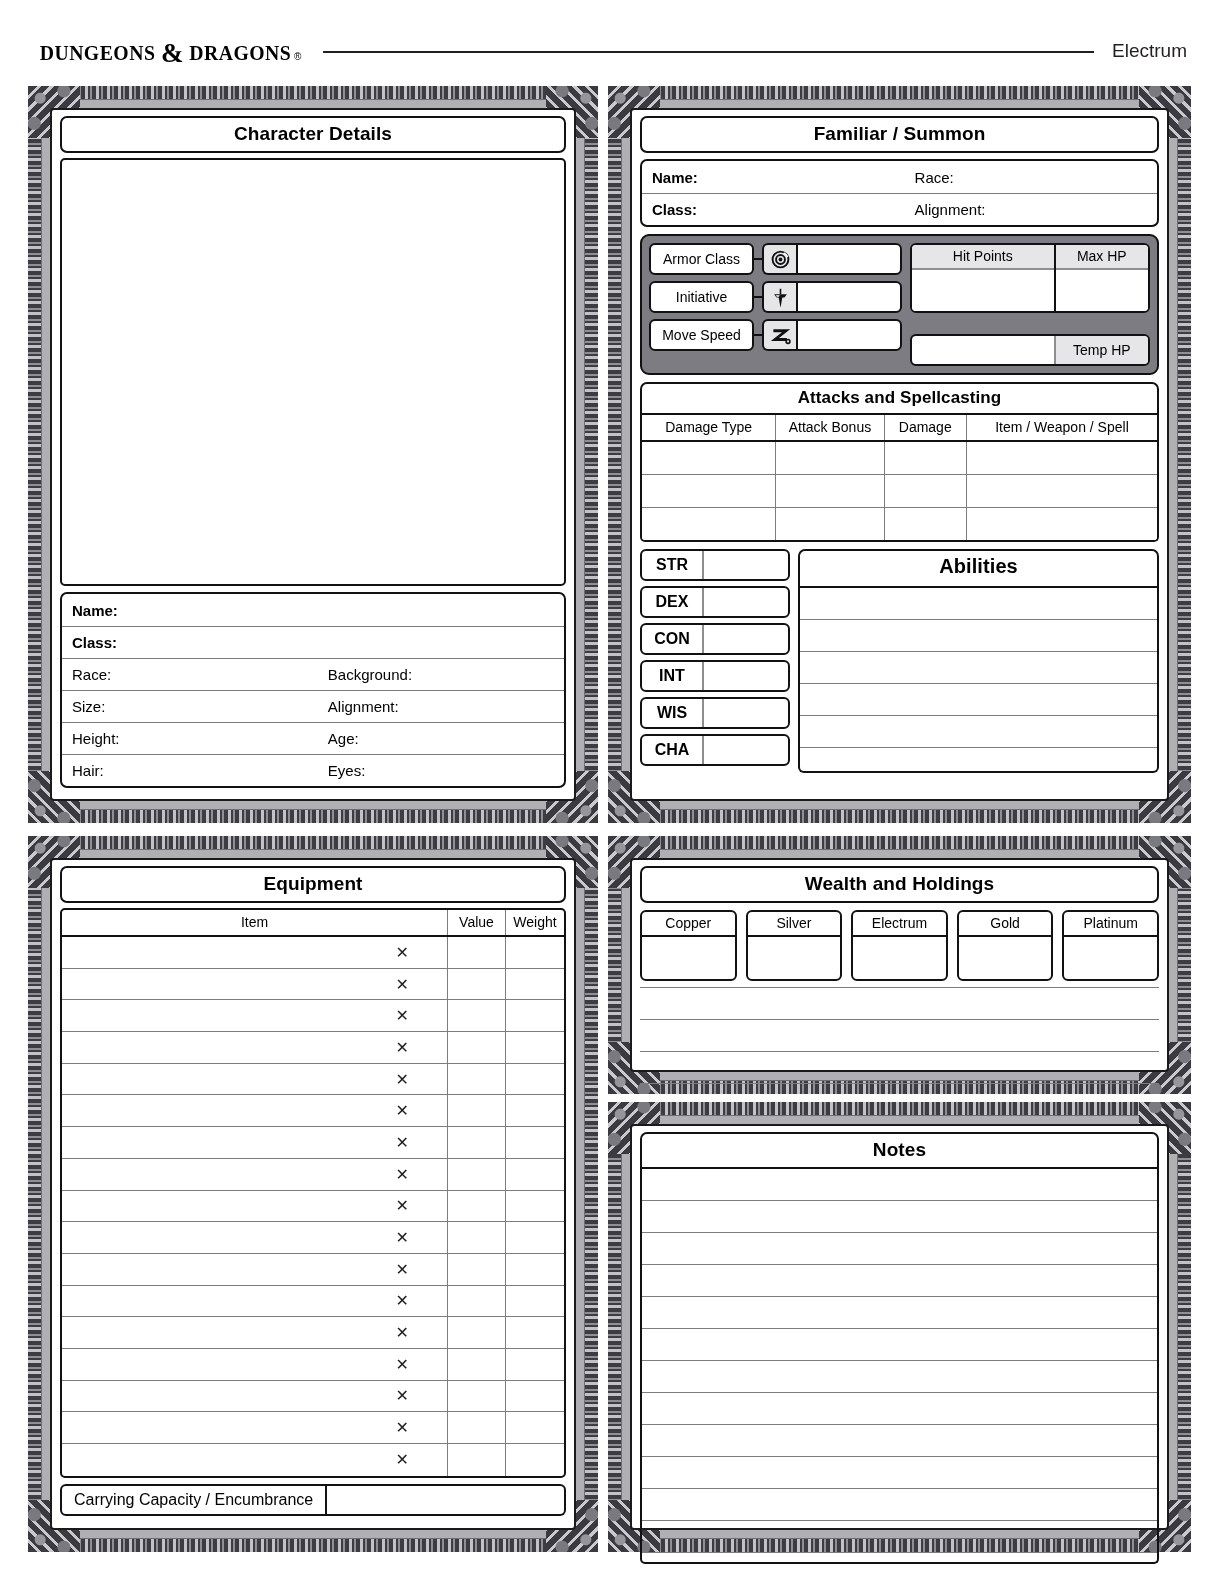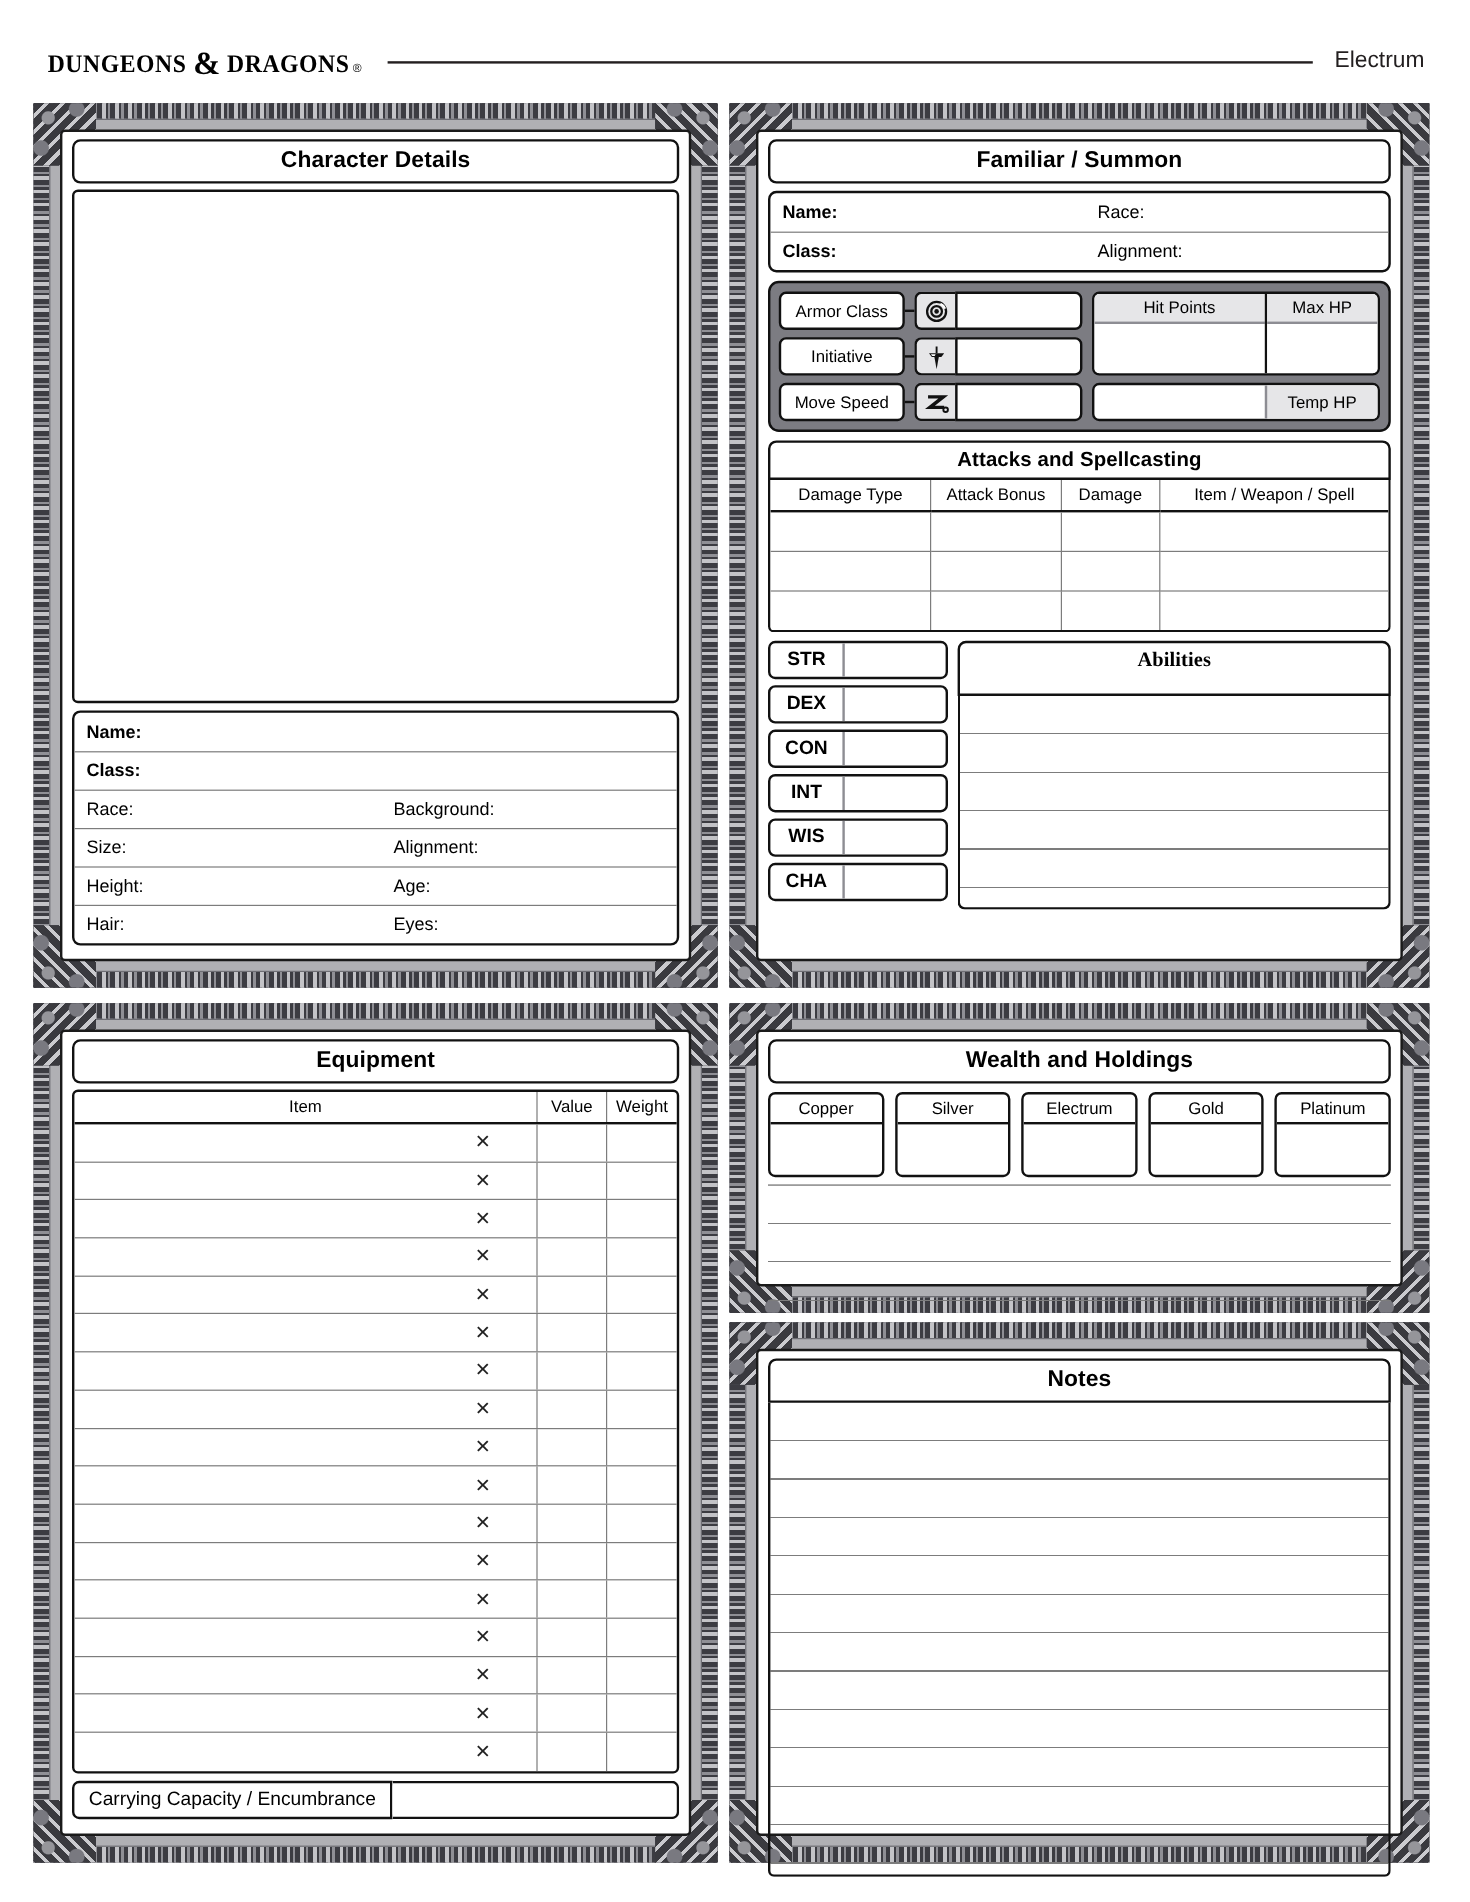--- a/index.html
+++ b/index.html
@@ -150,21 +150,21 @@
   }
   .stat-connector { width: 8px; background: #111; height: 2px; align-self: center; }
   .stat-iconbox {
     width: 34px; background: #e6e6e8; border: 2px solid #111;
     border-right: none; border-radius: 6px 0 0 6px;
     display: flex; align-items: center; justify-content: center;
   }
   .stat-valbox {
     flex: 1; background: #fff; border: 2px solid #111; border-radius: 0 6px 6px 0;
   }
-  .stat-right { flex: 1; display: flex; flex-direction: column; gap: 6px; }
+  .stat-right { flex: 1; display: flex; flex-direction: column; gap: 21px; }
   .hp-top { display: flex; height: 70px; border: 2px solid #111; border-radius: 6px; overflow: hidden; background: #fff; }
   .hp-cell { flex: 1; display: flex; flex-direction: column; }
   .hp-cell + .hp-cell { border-left: 2px solid #111; flex: 0 0 40%; }
   .hp-head {
     background: #e6e6e8; border-bottom: 2px solid #8d8d93;
     text-align: center; font-size: 14px; padding: 3px 0 4px;
   }
   .hp-blank { flex: 1; background: #fff; }
   .hp-bottom { display: flex; height: 32px; border: 2px solid #111; border-radius: 6px; overflow: hidden; background: #fff; }
   .hp-bottom .free { flex: 1; }
@@ -197,21 +197,21 @@
   .abil-row {
     display: flex; height: 32px; border: 2px solid #111; border-radius: 6px;
     overflow: hidden; background: #fff;
   }
   .abil-name {
     width: 62px; display: flex; align-items: center; justify-content: center;
     font-weight: bold; font-size: 16px; border-right: 2px solid #8d8d93;
   }
   .abil-val { flex: 1; }
   .abil-box { flex: 1; display: flex; flex-direction: column; }
-  .abil-box .title-box { font-size: 17px; padding: 4px 0 18px; font-family: Liberation Serif, serif; }
+  .abil-box .title-box { font-size: 20px; padding: 4px 0 8px; }
   .abil-lines {
     flex: 1; border: 2px solid #111; border-top: none; border-radius: 0 0 6px 6px;
     background:
       repeating-linear-gradient(180deg,
         transparent 0px, transparent 31px,
         #7c7c7c 31px, #7c7c7c 32px);
   }
 
   
   .equip-head {

